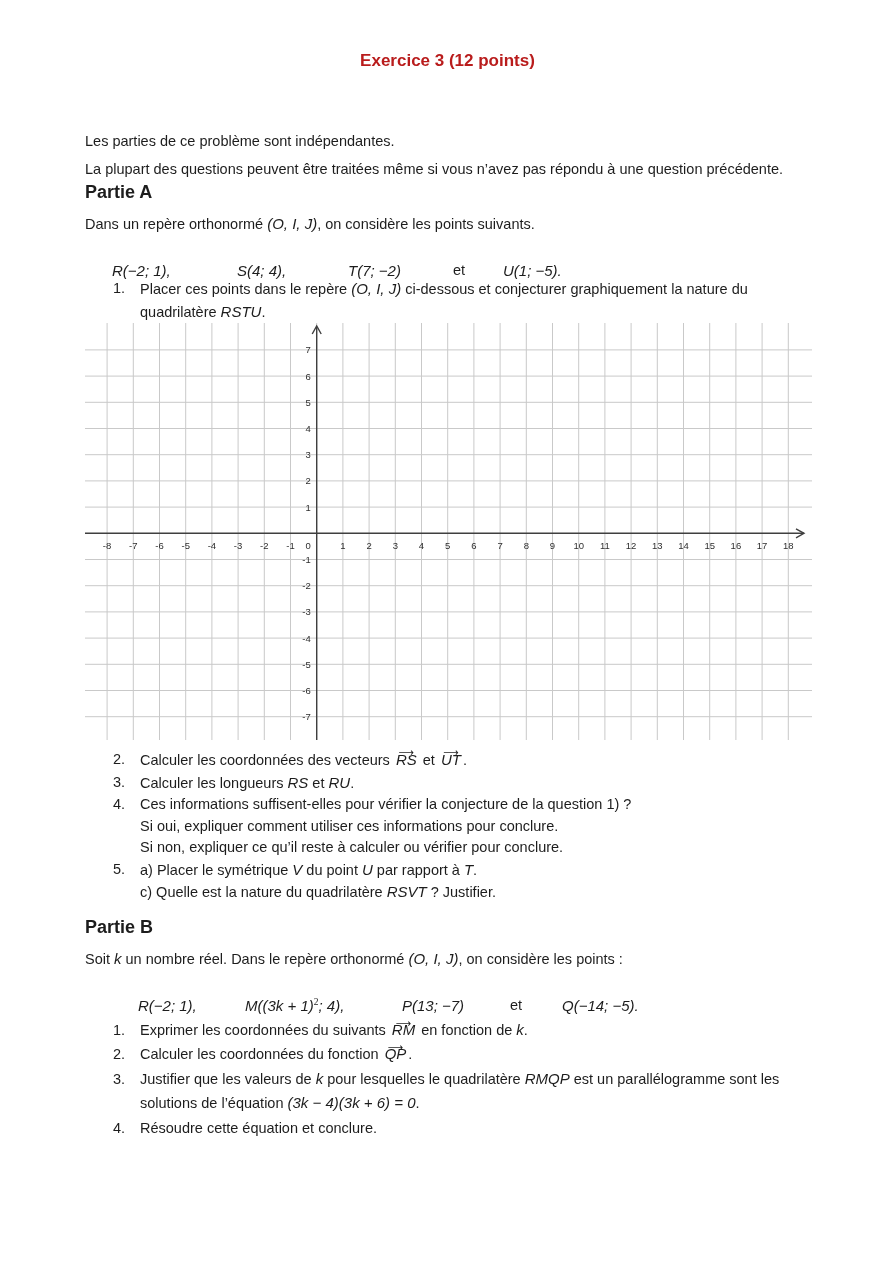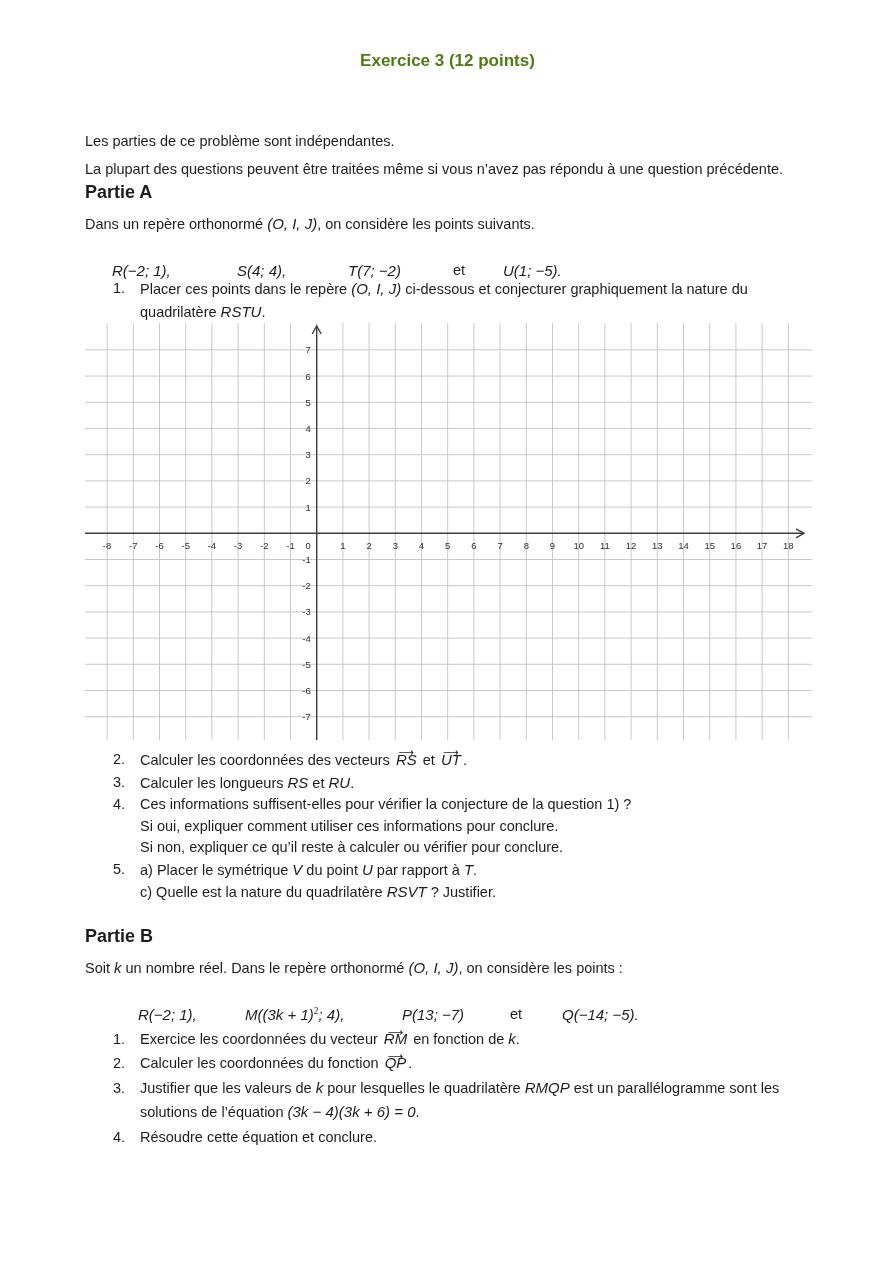--- a/index.html
+++ b/index.html
@@ -5,25 +5,25 @@
   html,body{margin:0;padding:0;}
   body{
     width:892px;height:1262px;background:#ffffff;overflow:hidden;
     font-family:"Liberation Sans",sans-serif;color:#1d1d1d;
     font-size:14.5px;
     -webkit-font-smoothing:antialiased;
   }
   .page{padding:0 82px 0 85px;}
   .doc-title{
     text-align:center;font-weight:bold;font-size:17px;line-height:22px;
-    margin:50px 0 56px 0;color:#4d7c0f;
+    margin:50px 0 56px 0;color:#b91c1c;
   }
   .intro p{margin:0 0 1px 0;line-height:27px;}
   .section-heading{font-weight:bold;font-size:18px;line-height:17px;margin:0;}
-  #pb-heading{margin-top:24px;}
+  #pb-heading{margin-top:15px;}
   .lead{line-height:20px;margin-top:13px;}
   
   .run-m{font-family:Liberation Sans, sans-serif;font-style:italic;font-size:15px;}
   .run-sup{font-family:"Liberation Serif",serif;font-size:9.5px;vertical-align:super;line-height:0;}
   .vec{position:relative;display:inline-block;margin:0 2px;}
   .vec::before{
     content:"⟶";position:absolute;left:50%;top:-0.62em;
     transform:translateX(-50%);font-size:0.72em;font-style:normal;
   }
   
@@ -216,21 +216,21 @@
     <span class="points-cell"><span class="run-m">M((3k + 1)</span><span class="run-sup">2</span><span class="run-m">; 4),</span></span>
     <span class="points-cell"><span class="run-m">P(13; −7)</span></span>
     <span class="points-cell"><span class="run-t">et</span></span>
     <span class="points-cell"><span class="run-m">Q(−14; −5).</span></span>
   </div>
 
   <div class="q-list qb" id="qb-list">
       <div class="q-row">
         <div class="q-num">1.</div>
         <div class="q-body">
-          <div class="q-line"><span class="run-t">Exercice les coordonnées du vecteur </span><span class="run-m vec">RM</span><span class="run-t"> en fonction de </span><span class="run-m">k</span><span class="run-t">.</span></div>
+          <div class="q-line"><span class="run-t">Exprimer les coordonnées du suivants </span><span class="run-m vec">RM</span><span class="run-t"> en fonction de </span><span class="run-m">k</span><span class="run-t">.</span></div>
         </div>
       </div>
       <div class="q-row">
         <div class="q-num">2.</div>
         <div class="q-body">
           <div class="q-line"><span class="run-t">Calculer les coordonnées du fonction </span><span class="run-m vec">QP</span><span class="run-t">.</span></div>
         </div>
       </div>
       <div class="q-row">
         <div class="q-num">3.</div>

